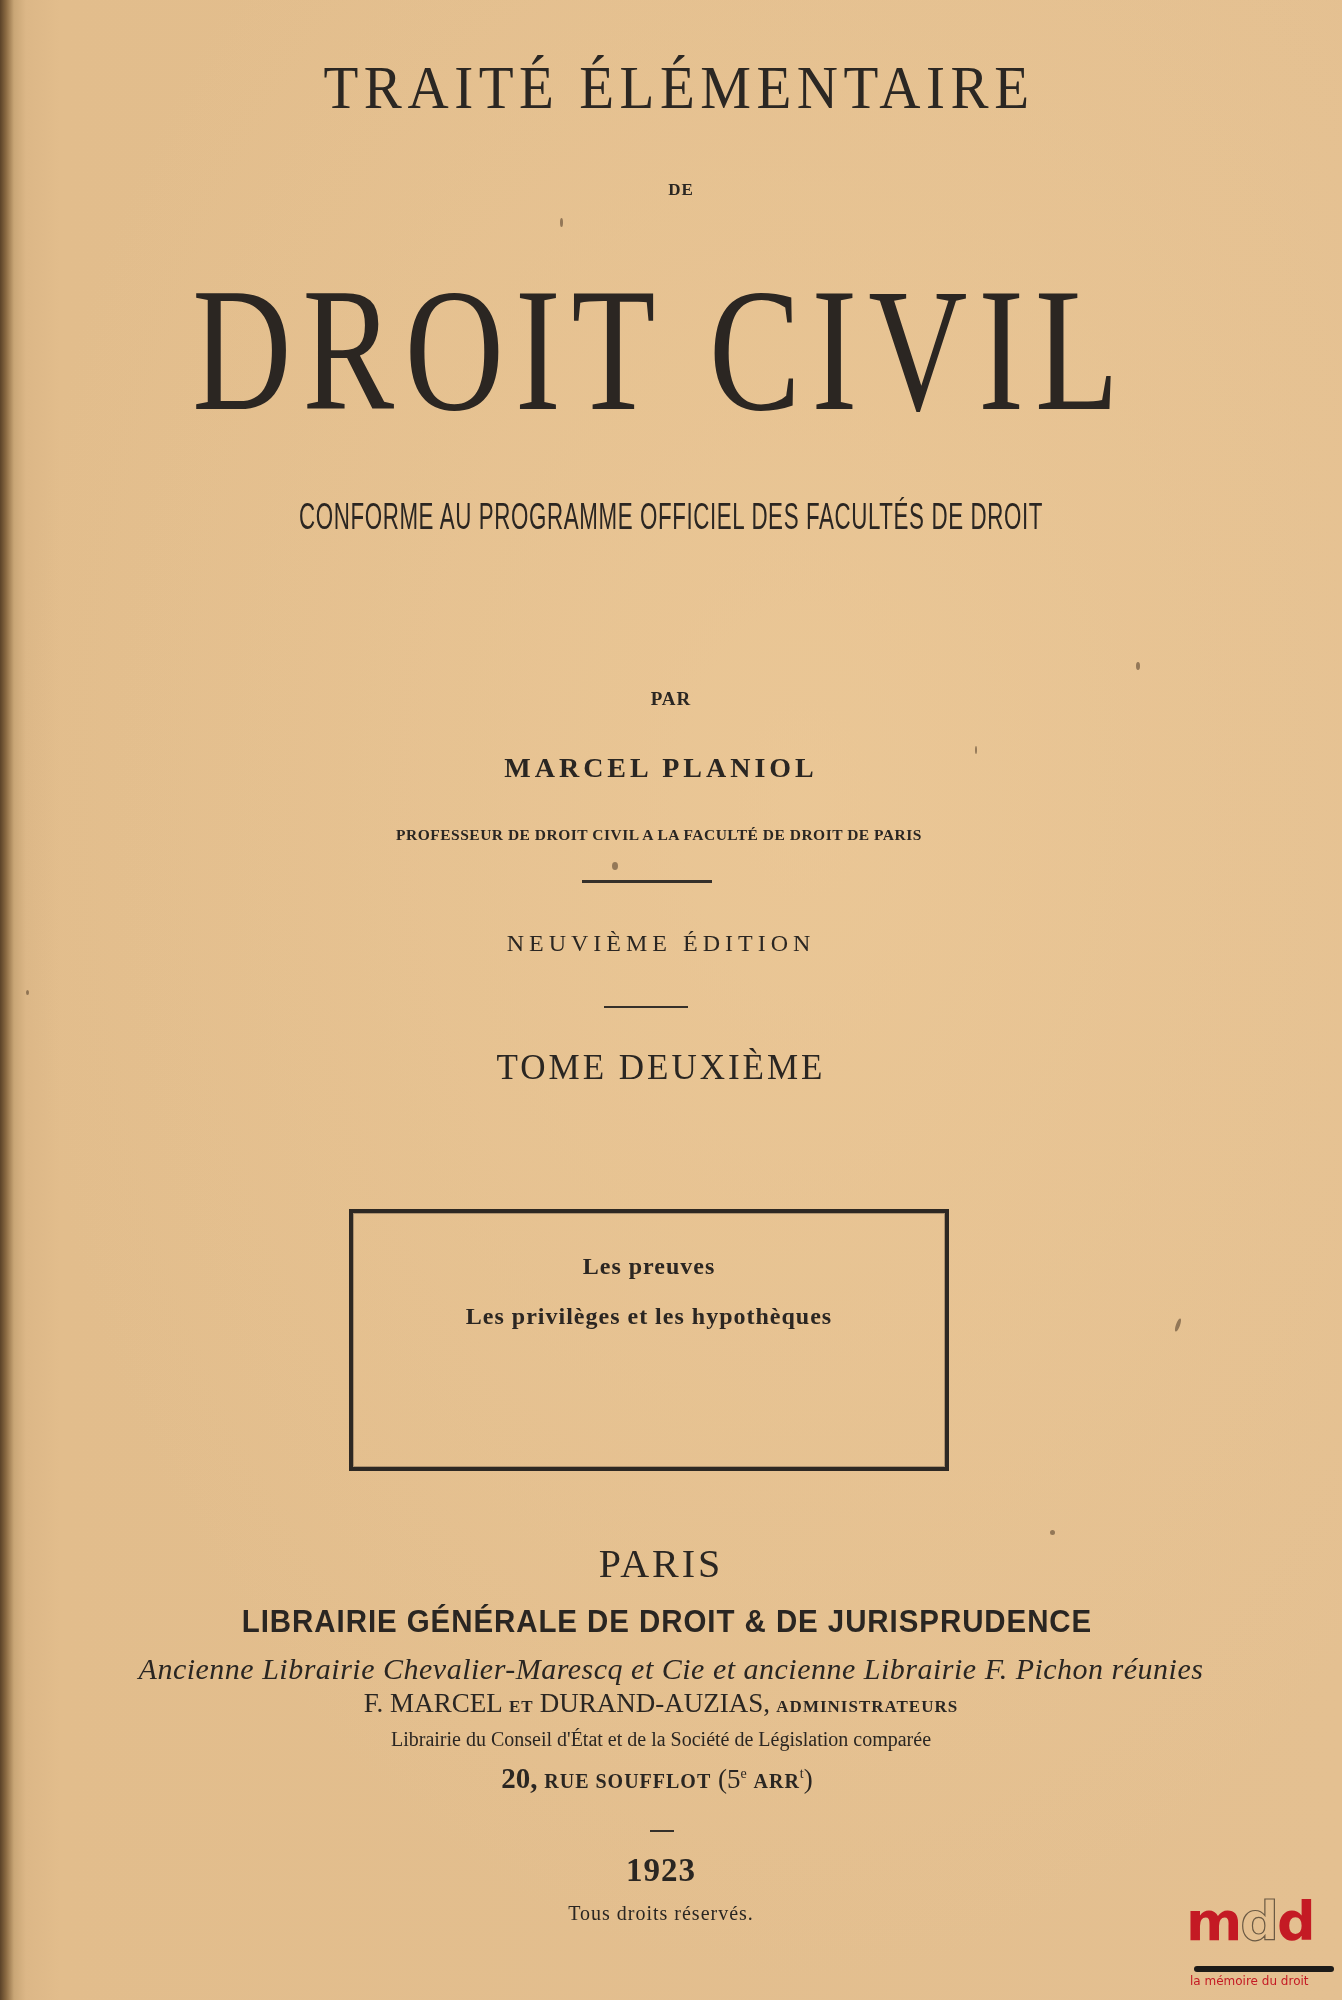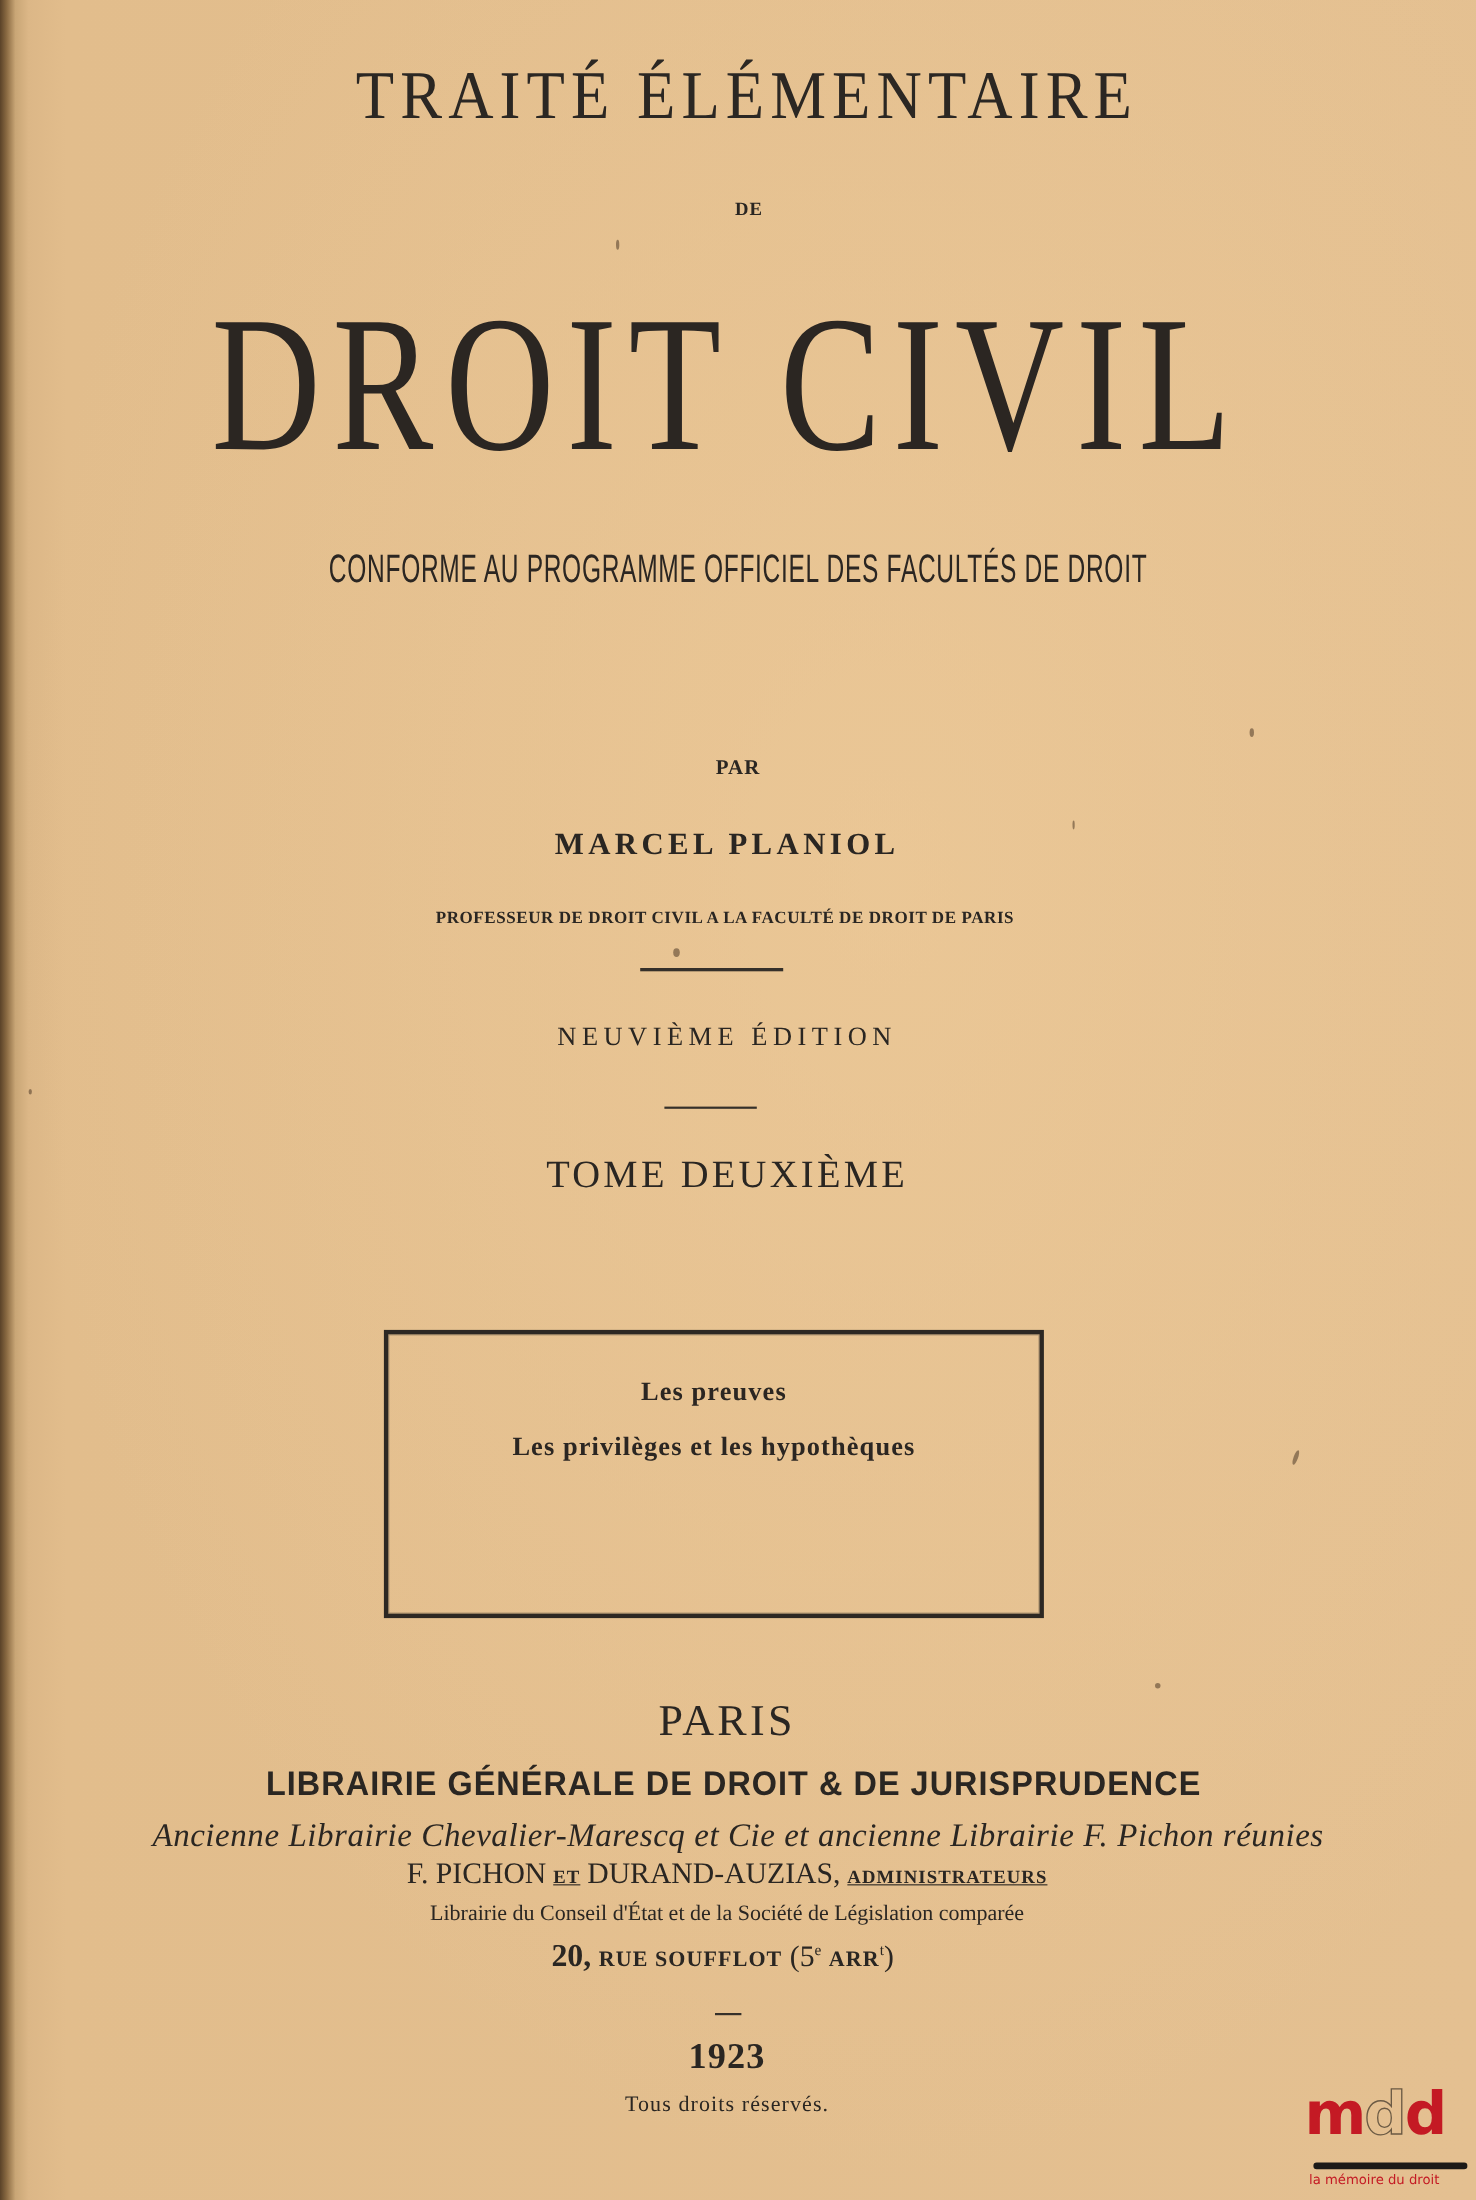--- a/index.html
+++ b/index.html
@@ -165,21 +165,21 @@
       font-size: 30px;
       letter-spacing: 0.5px;
       left: 0;
     }
     .admins {
       top: 1688px;
       font-family: "Liberation Serif", serif;
       font-size: 25px;
       left: -10px;
     }
-    .admins .sc { font-size: 17px; font-weight: bold; letter-spacing: 1px; text-decoration: underline; }
+    .admins .sc { font-size: 17px; font-weight: bold; letter-spacing: 1px; }
     .admins .names { font-size: 27px; }
     .conseil {
       top: 1728px;
       font-family: "Liberation Serif", serif;
       font-size: 20px;
       left: -10px;
     }
     .address {
       top: 1762px;
       font-family: "Liberation Serif", serif;
@@ -271,21 +271,21 @@
     <ul class="contents-list">
       <li>Les preuves</li>
       <li>Les privilèges et les hypothèques</li>
     </ul>
   </div>
 
   <div class="line city">PARIS</div>
   <div class="line publisher">LIBRAIRIE GÉNÉRALE DE DROIT &amp; DE JURISPRUDENCE</div>
   <div class="line former">Ancienne Librairie Chevalier-Marescq et Cie et ancienne Librairie F. Pichon réunies</div>
   <div class="line admins">
-    <span class="names">F. PICHON</span>
+    <span class="names">F. MARCEL</span>
     <span class="sc">ET</span>
     <span class="names">DURAND-AUZIAS,</span>
     <span class="sc">ADMINISTRATEURS</span>
   </div>
   <div class="line conseil">Librairie du Conseil d'État et de la Société de Législation comparée</div>
   <div class="line address">
     <span class="num">20,</span>
     <span class="sc">RUE SOUFFLOT</span>
     <span>(5</span><sup>e</sup>
     <span class="sc">ARR</span><sup>t</sup><span>)</span>

